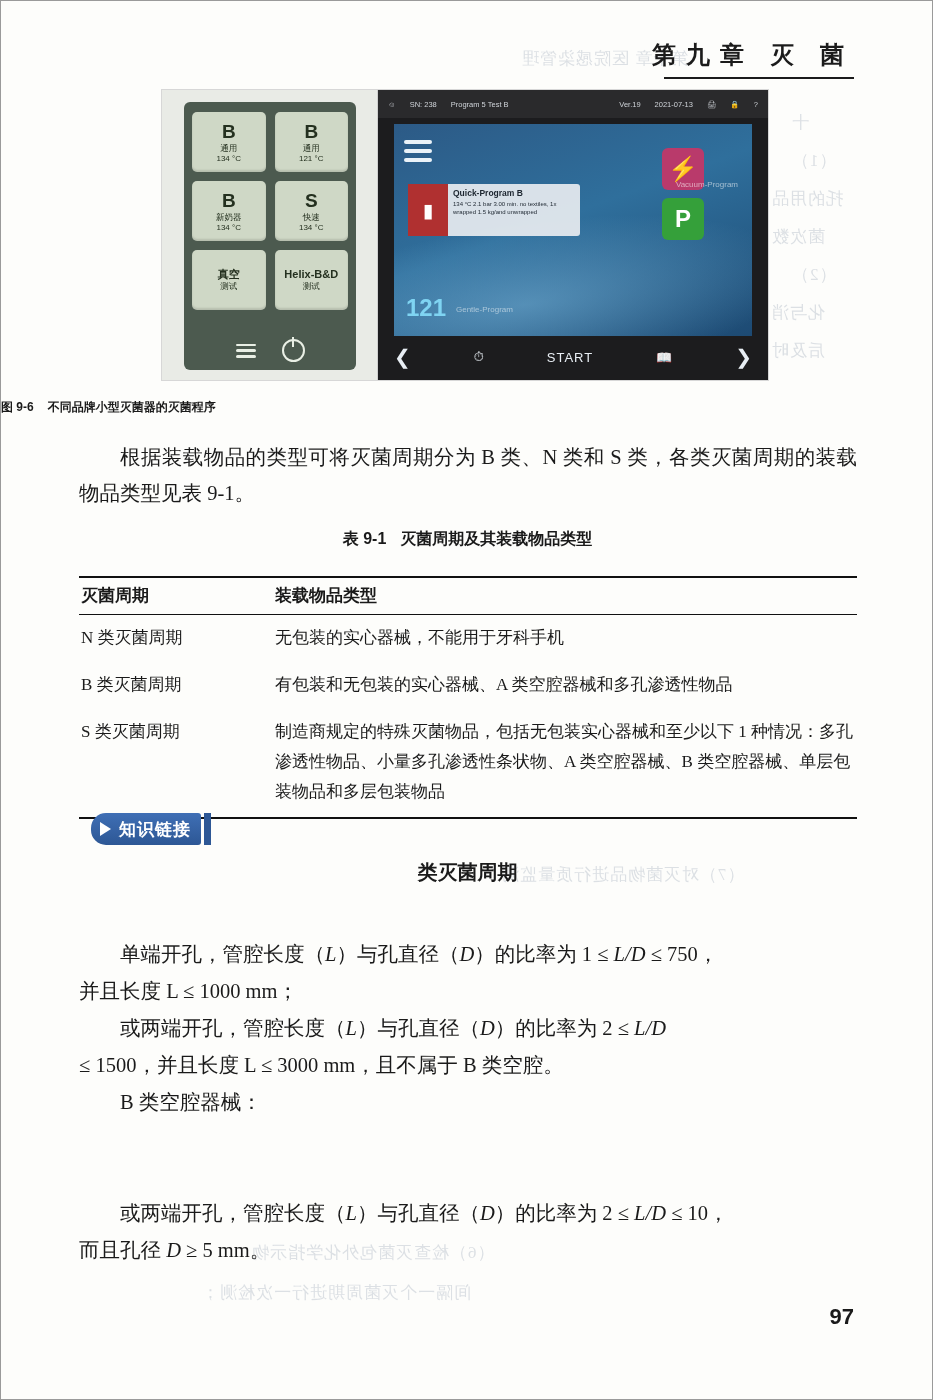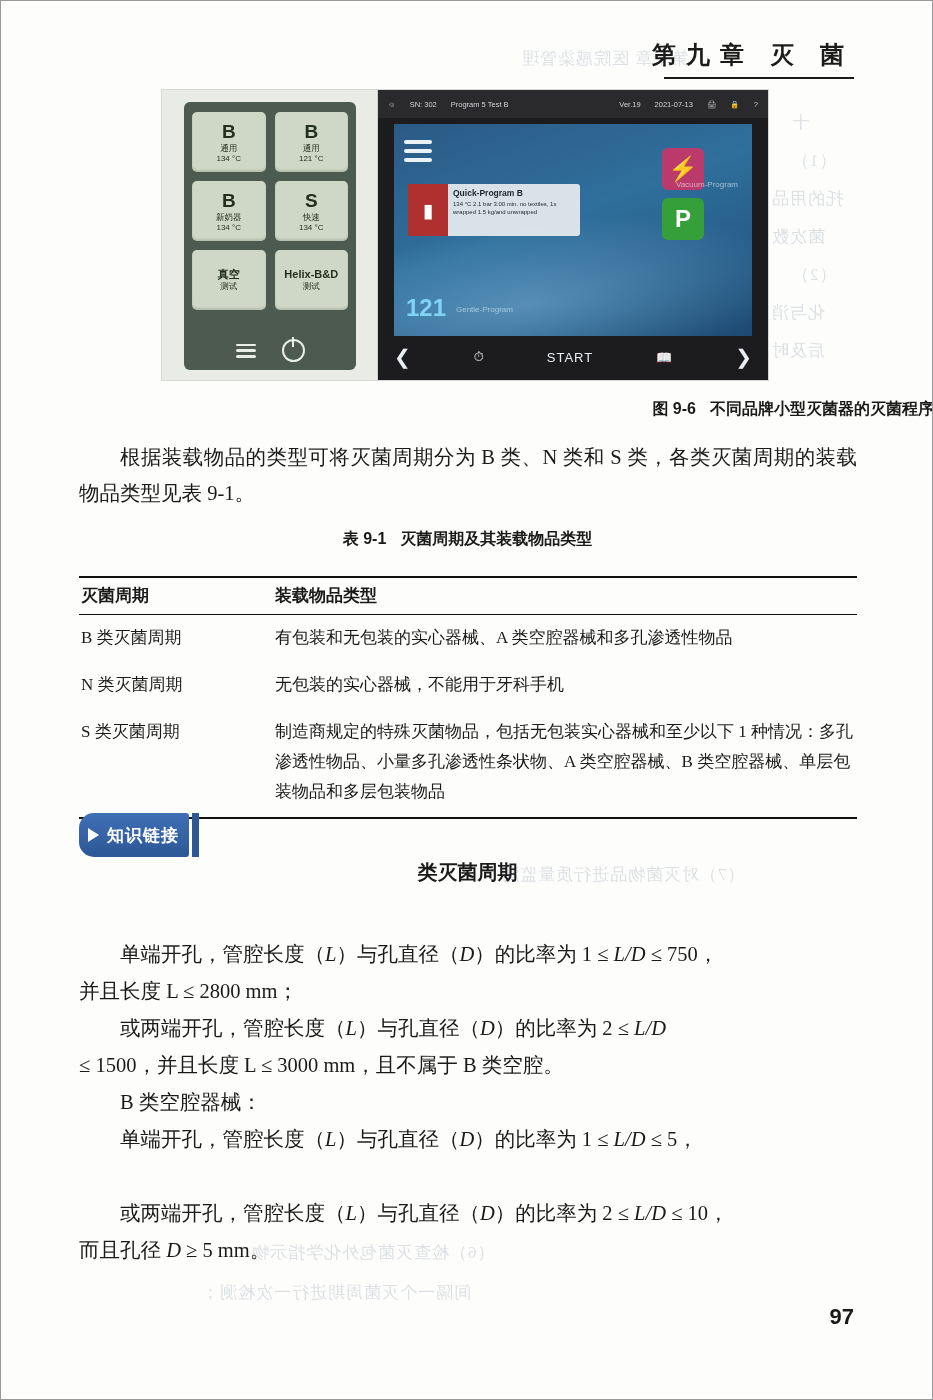--- a/index.html
+++ b/index.html
@@ -279,22 +279,22 @@
     font-size: 13px;
   }
   .chev { font-size: 20px; }
   .start-label { letter-spacing: 1px; font-size: 13px; }
 
   .fig-caption {
     position: absolute;
     top: 398px;
     left: 0;
     width: 933px;
-    text-align: right;
-    font-size: 16px;
+    text-align: left;
+    font-size: 12px;
     font-weight: bold;
     font-family: "Liberation Sans", "DejaVu Sans", sans-serif;
   }
   .fig-caption .num { margin-right: 14px; }
 
   
   .para {
     position: absolute;
     left: 78px;
     width: 778px;
@@ -342,22 +342,22 @@
     border-bottom: 2.2px solid #111;
     padding-bottom: 10px;
     margin-left: 48px;
   }
   .col1 { width: 190px; }
 
   
   .klink {
     position: absolute;
     top: 812px;
-    left: 78px;
-    height: 44px;
+    left: 90px;
+    height: 32px;
     display: flex;
     align-items: stretch;
   }
   .klink-body {
     background: linear-gradient(180deg, #3f6fb5 0%, #2d5795 100%);
     color: #ffffff;
     display: flex;
     align-items: center;
     gap: 8px;
     padding: 0 10px 0 9px;
@@ -478,21 +478,21 @@
               <i></i>
             </span>
           <span class="power"></span>
         </div>
       </div>
     </div>
 
     <div class="fig-right">
       <div class="screen-topbar">
         <span>☺</span>
-        <span>SN: 302</span>
+        <span>SN: 238</span>
         <span>Program 5 Test B</span>
         <span class="sp"></span>
         <span>Ver.19</span>
         <span>2021-07-13</span>
         <span>🖨</span>
         <span>🔒</span>
         <span>?</span>
       </div>
 
       <div class="lcd">
@@ -539,26 +539,26 @@
 
   <table class="tbl">
     <thead>
       <tr>
         <th class="col1">灭菌周期</th>
         <th>装载物品类型</th>
       </tr>
     </thead>
     <tbody>
       <tr>
+        <td class="col1">N 类灭菌周期</td>
+        <td>无包装的实心器械，不能用于牙科手机</td>
+      </tr>
+      <tr>
         <td class="col1">B 类灭菌周期</td>
         <td>有包装和无包装的实心器械、A 类空腔器械和多孔渗透性物品</td>
-      </tr>
-      <tr>
-        <td class="col1">N 类灭菌周期</td>
-        <td>无包装的实心器械，不能用于牙科手机</td>
       </tr>
       <tr>
         <td class="col1">S 类灭菌周期</td>
         <td>制造商规定的特殊灭菌物品，包括无包装实心器械和至少以下 1 种情况：多孔渗透性物品、小量多孔渗透性条状物、A 类空腔器械、B 类空腔器械、单层包装物品和多层包装物品</td>
       </tr>
     </tbody>
   </table>
 
   <div class="klink">
     <div class="klink-body">
@@ -568,33 +568,30 @@
     <div class="klink-tail"></div>
   </div>
 
   <div class="sub-head">类灭菌周期</div>
 
 
   <div class="kp" id="kp2">
     <span>单端开孔，管腔长度（</span><span class="it">L</span><span>）与孔直径（</span><span class="it">D</span><span>）的比率为 1 ≤ </span><span class="it">L/D</span><span> ≤ 750，</span>
   </div>
 
-  <div class="kp" id="kp3">并且长度 L ≤ 2800 mm；</div>
+  <div class="kp" id="kp3">并且长度 L ≤ 1000 mm；</div>
 
   <div class="kp" id="kp4">
     <span>或两端开孔，管腔长度（</span><span class="it">L</span><span>）与孔直径（</span><span class="it">D</span><span>）的比率为 2 ≤ </span><span class="it">L/D</span>
   </div>
 
   <div class="kp" id="kp5">≤ 1500，并且长度 L ≤ 3000 mm，且不属于 B 类空腔。</div>
 
   <div class="kp" id="kp6">B 类空腔器械：</div>
 
-  <div class="kp" id="kp7">
-    <span>单端开孔，管腔长度（</span><span class="it">L</span><span>）与孔直径（</span><span class="it">D</span><span>）的比率为 1 ≤ </span><span class="it">L/D</span><span> ≤ 5，</span>
-  </div>
 
 
   <div class="kp" id="kp9">
     <span>或两端开孔，管腔长度（</span><span class="it">L</span><span>）与孔直径（</span><span class="it">D</span><span>）的比率为 2 ≤ </span><span class="it">L/D</span><span> ≤ 10，</span>
   </div>
 
   <div class="kp" id="kp10">
     <span>而且孔径 </span><span class="it">D</span><span> ≥ 5 mm。</span>
   </div>
 

